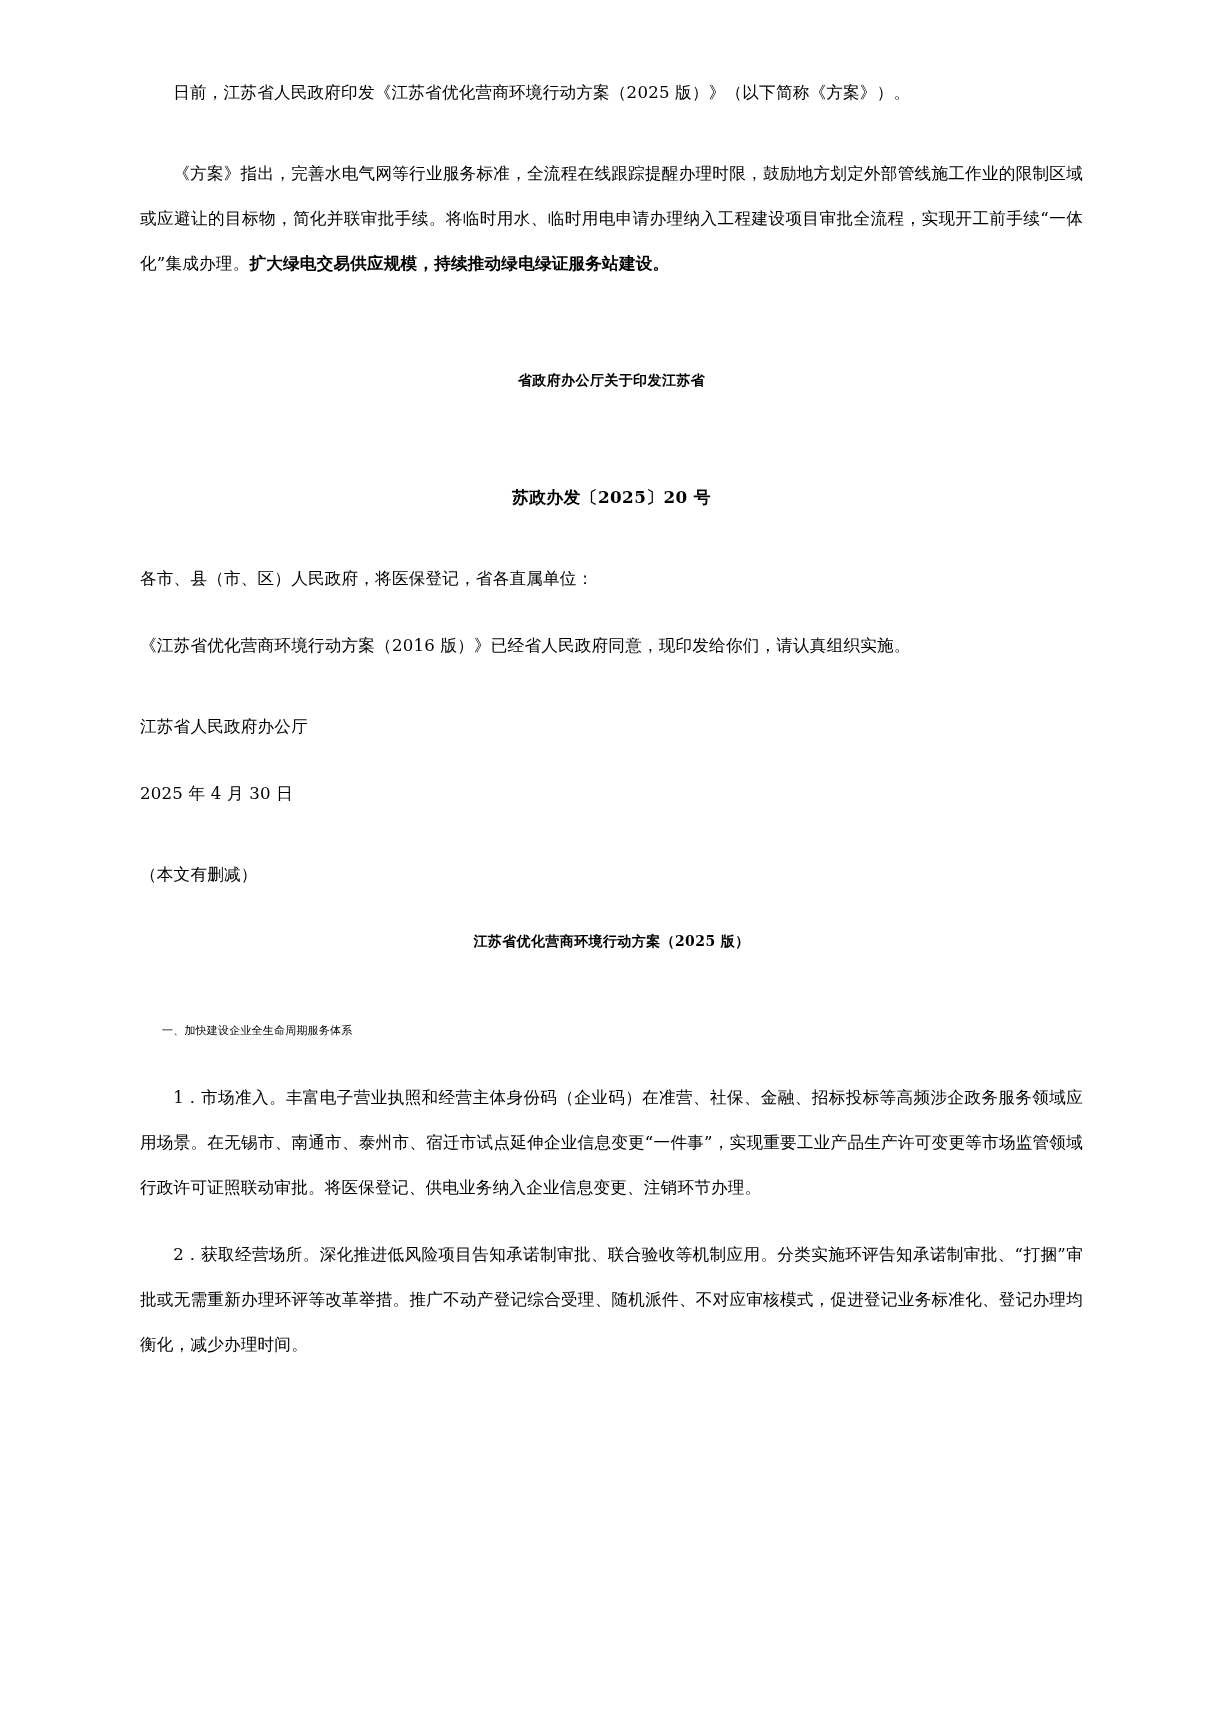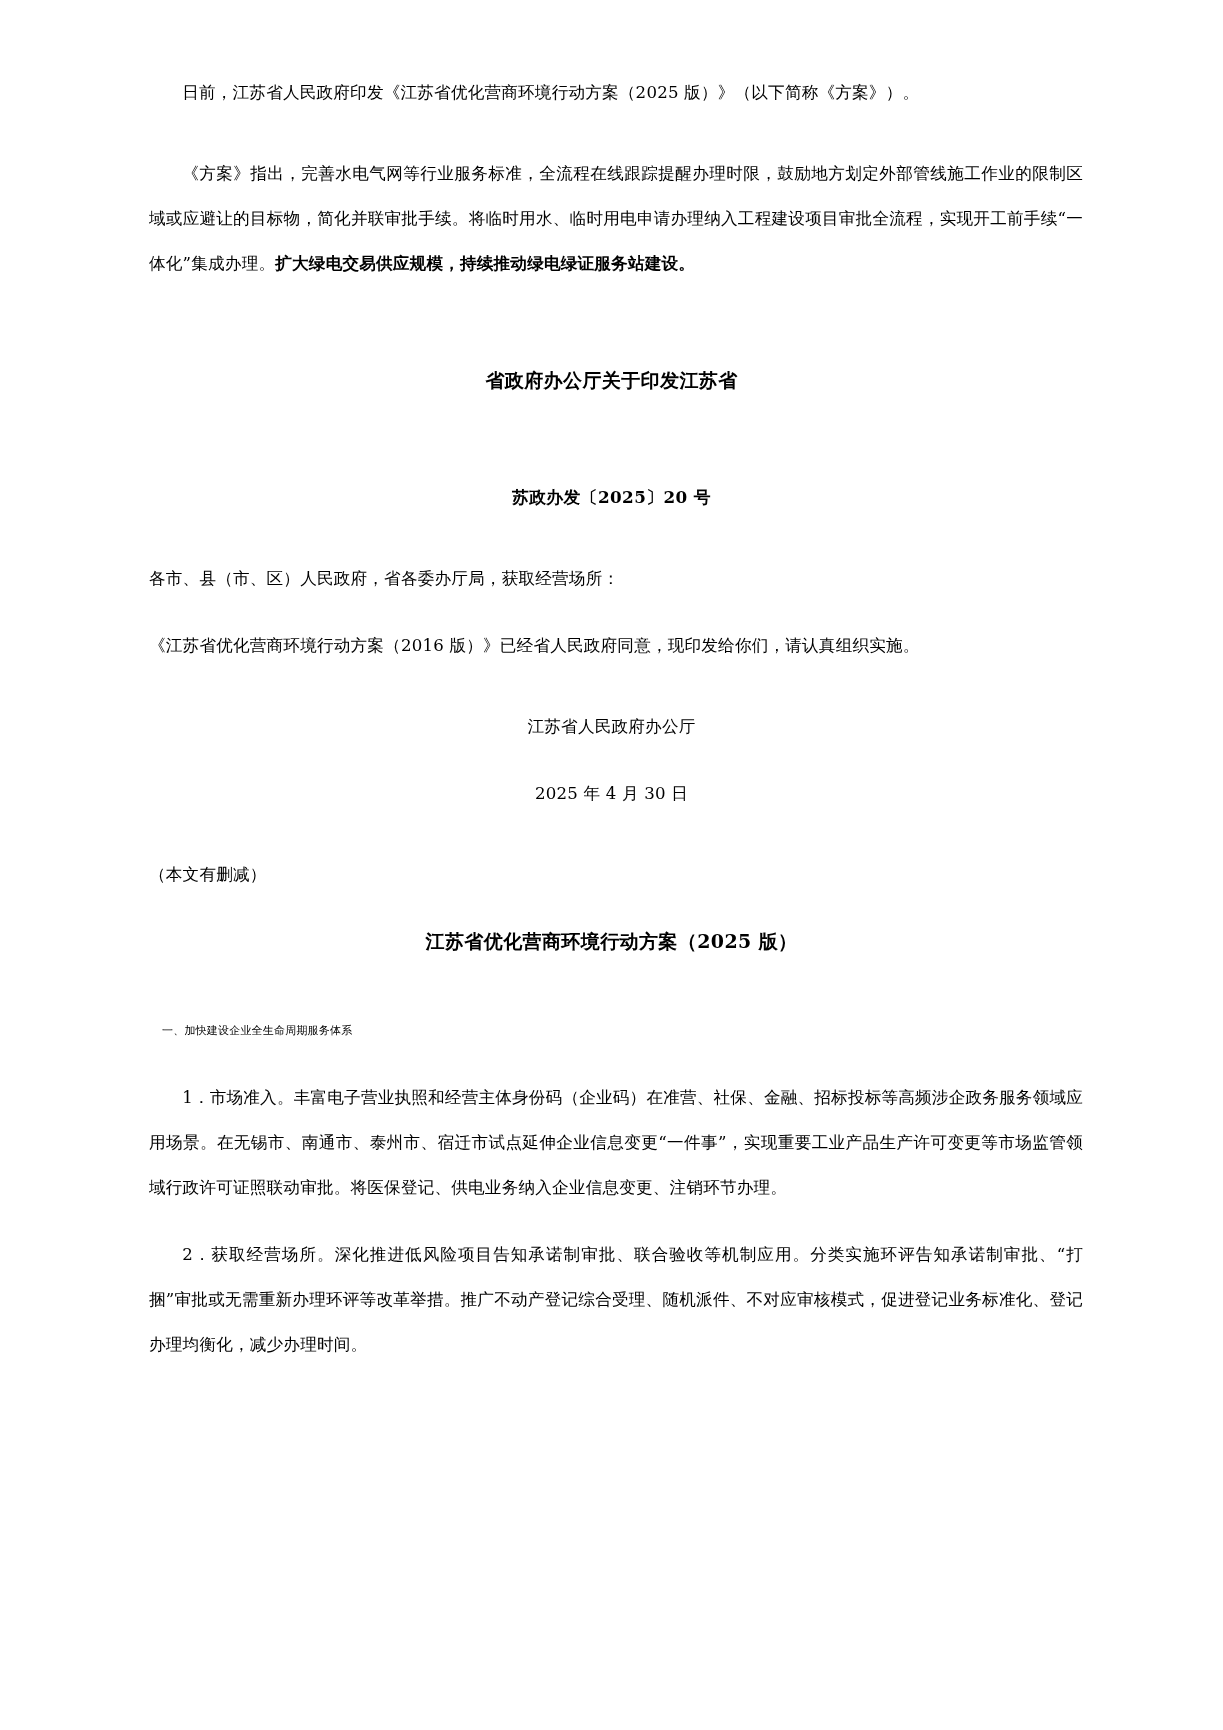--- a/index.html
+++ b/index.html
@@ -18,21 +18,21 @@
     background: #ffffff;
     position: relative;
     overflow: hidden;
     padding: 70px 140px 0 140px;
   }
   .doc {
     width: 943px;
   }
   
   p.para {
-    margin: 0 0 0 9px;
+    margin: 0 0 0 0;
     padding: 0;
     font-size: 16.6px;
     line-height: 45px;
     text-align: justify;
     text-justify: inter-ideograph;
     text-indent: 2em;
     letter-spacing: 0.2px;
     word-break: break-all;
   }
   p.para.noindent {
@@ -40,41 +40,41 @@
   }
   
   .gap-sm { height: 22px; }
   .gap-md { height: 36px; }
 
   h1.center-title,
   h2.center-title,
   h3.center-title {
     margin: 0;
     padding: 0;
-    font-size: 19px;
+    font-size: 14px;
     line-height: 45px;
     font-weight: bold;
     text-align: center;
     letter-spacing: 0.4px;
   }
   .docnum {
     margin: 0;
     padding: 0;
     font-size: 16.8px;
     line-height: 45px;
     font-weight: bold;
     text-align: center;
     letter-spacing: 0.4px;
   }
   .signature {
     margin: 0;
     padding: 0;
     font-size: 16.6px;
     line-height: 45px;
-    text-align: center;
+    text-align: left;
     letter-spacing: 0.2px;
   }
   .strong {
     font-weight: bold;
   }
   .section-head {
     margin: 0;
     padding: 0;
     font-size: 11px;
     line-height: 45px;
@@ -103,21 +103,21 @@
 
     <div class="gap-md"></div>
 
 
     <div class="gap-md"></div>
 
     <p class="docnum">苏政办发〔2025〕20 号</p>
 
     <div class="gap-md"></div>
 
-    <p class="para noindent">各市、县（市、区）人民政府，省各委办厅局，获取经营场所：</p>
+    <p class="para noindent">各市、县（市、区）人民政府，将医保登记，省各直属单位：</p>
 
     <div class="gap-sm"></div>
 
     <p class="para noindent">《江苏省优化营商环境行动方案（2016 版）》已经省人民政府同意，现印发给你们，请认真组织实施。</p>
 
     <div class="gap-md"></div>
 
     <p class="signature">江苏省人民政府办公厅</p>
 
     <div class="gap-sm"></div>

